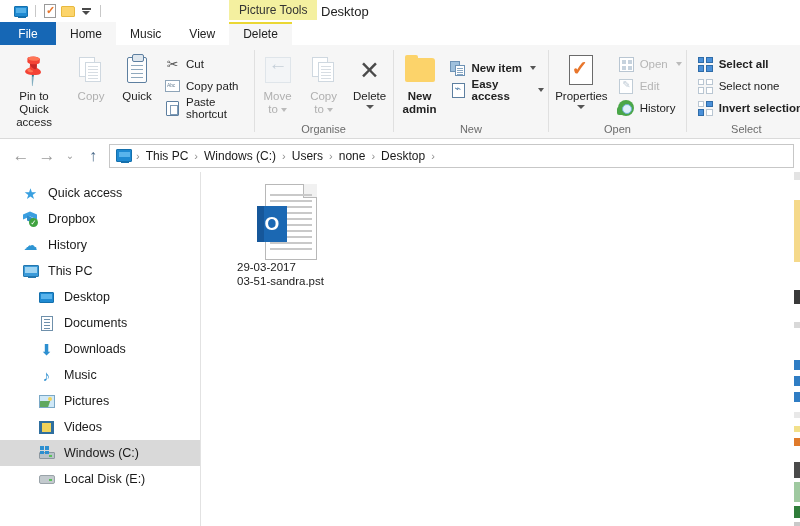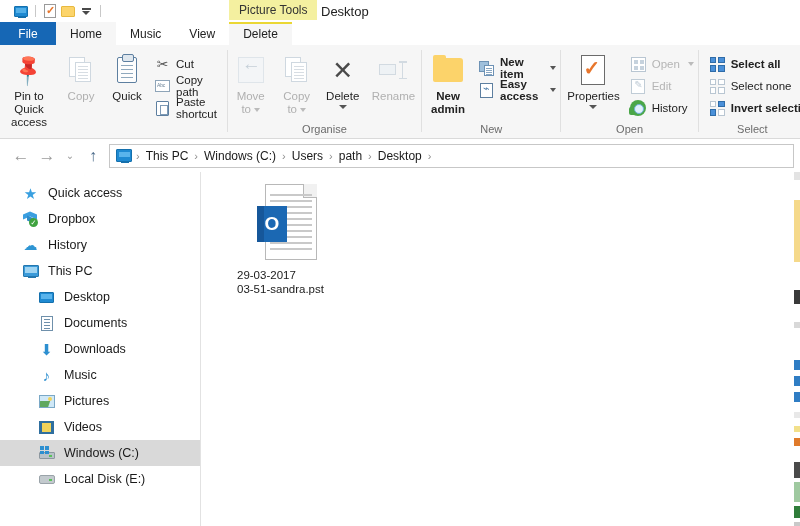--- a/index.html
+++ b/index.html
@@ -190,21 +190,21 @@
   .pst-page { position:absolute; left:8px; top:0; width:52px; height:76px; background:#fff; border:1px solid #b8b8b8; }
   .pst-fold { position:absolute; right:0; top:0; width:14px; height:14px; background:#f1f1f1; border-left:1px solid #b8b8b8; border-bottom:1px solid #b8b8b8; }
   .pst-lines { position:absolute; left:13px; top:10px; width:42px; }
   .pst-lines i { display:block; height:2px; background:#c9c9c9; margin-bottom:4px; }
   .pst-badge {
     position:absolute; left:0; top:22px; width:30px; height:36px; background:#1b68b3;
     display:flex; align-items:center; justify-content:center;
     color:#fff; font-size:19px; font-weight:bold; font-family:"Liberation Sans", sans-serif;
   }
   .pst-badge:after { content:""; position:absolute; left:0; top:0; width:7px; height:36px; background:#16579a; }
-  .fname { margin-top:8px; font-size:11.5px; color:#1a1a1a; line-height:14px; text-align:left; width:100%; padding-left:4px; }
+  .fname { font-size:11.5px; color:#1a1a1a; line-height:14px; text-align:left; width:100%; padding-left:4px; }
 
   
   .sliver { position:absolute; right:0; top:0; width:6px; height:100%; overflow:hidden; }
   .sliver i { position:absolute; right:0; width:6px; display:block; }
 </style>
 </head>
 <body>
 
 <div class="win">
 
@@ -320,29 +320,20 @@
             <span>to</span>
             <span class="cap dis"></span>
           </span>
         </div>
         <div class="big">
           <span class="gl">
               <span class="g-x">✕</span>
             </span>
           <span>Delete</span>
           <span class="cap-c"></span>
-        </div>
-        <div class="big dis">
-          <span class="gl">
-            <span class="g-rename dis">
-                <span class="bar"></span>
-                <span class="cur"></span>
-              </span>
-          </span>
-          <span>Rename</span>
         </div>
       </div>
       <div class="grp-label">Organise</div>
     </div>
     <div class="grp-div"></div>
 
     <div class="grp">
       <div class="grp-body">
         <div class="big" style="min-width:52px;">
           <span class="gl">
@@ -463,21 +454,21 @@
     <div class="navbtn up">↑</div>
     <div class="addrbox">
       <span class="addr-ico"></span>
       <span class="crumb-sep">›</span>
       <span class="crumb">This PC</span>
       <span class="crumb-sep">›</span>
       <span class="crumb">Windows (C:)</span>
       <span class="crumb-sep">›</span>
       <span class="crumb">Users</span>
       <span class="crumb-sep">›</span>
-      <span class="crumb">path</span>
+      <span class="crumb">none</span>
       <span class="crumb-sep">›</span>
       <span class="crumb">Desktop</span>
       <span class="crumb-sep">›</span>
     </div>
   </div>
 
   <div class="body">
 
     <div class="navpane">
       <div class="nav-item">

